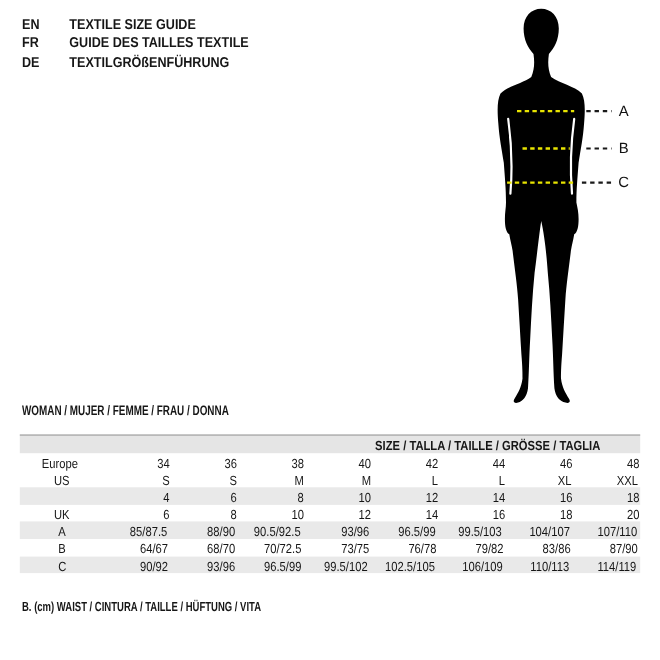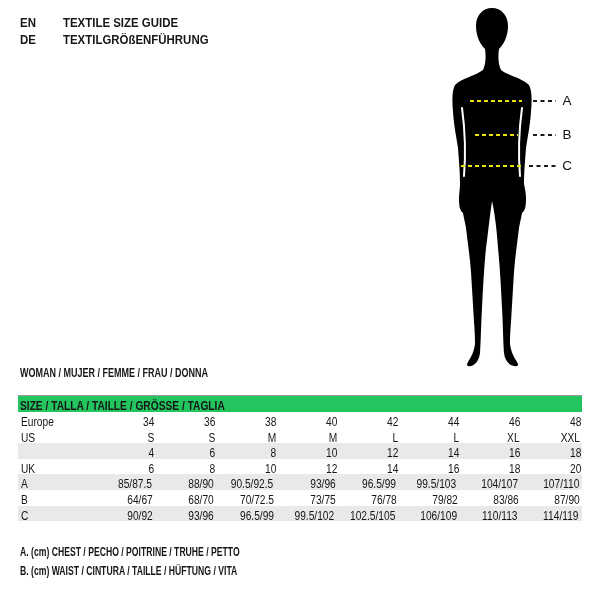--- a/index.html
+++ b/index.html
@@ -18,46 +18,49 @@
   .marker-label{position:absolute;width:16px;height:16px;line-height:16px;
     font-size:13.5px;font-weight:400;text-align:center;color:#111;}
   #marker-a{left:559px;top:93px;}
   #marker-b{left:559px;top:127px;}
   #marker-c{left:559px;top:158px;}
   
   .section-title{position:absolute;left:20px;top:366px;font-size:12.5px;font-weight:700;
     white-space:nowrap;transform:scaleX(0.72);transform-origin:0 50%;}
   
   .size-table{position:absolute;left:18px;top:395px;width:564px;}
-  .thead{height:17px;line-height:17px;background:#22c55e;border-top:1px solid #9b9b9b;
-    box-sizing:border-box;padding-left:2px;}
+  .thead{height:17px;line-height:17px;background:#e5e5e5;border-top:1px solid #9b9b9b;
+    box-sizing:border-box;padding-left:19px;text-align:right;}
   .thead .cond-l{font-size:12px;font-weight:700;}
   .trow{display:grid;grid-template-columns:76px repeat(8,1fr);height:15.6px;
     align-items:center;}
   .trow.shaded{background:#e9e9e9;}
-  .tlabel{padding-left:3px;overflow:visible;white-space:nowrap;}
+  .tlabel{padding-left:3px;overflow:visible;white-space:nowrap;text-align:center;}
   .tcell{text-align:right;overflow:visible;white-space:nowrap;}
   .cond-l{display:inline-block;font-size:12px;font-weight:400;
     transform:scaleX(0.85);transform-origin:0 50%;white-space:nowrap;}
   .cond-c{display:inline-block;font-size:12px;font-weight:400;
     transform:scaleX(0.85);transform-origin:50% 50%;white-space:nowrap;}
   
   .legend-block{position:absolute;left:20px;top:542px;}
   .legend-line{height:18.7px;line-height:18.7px;white-space:nowrap;}
   .legend-line span{display:inline-block;font-size:12px;font-weight:700;
     transform:scaleX(0.72);transform-origin:0 50%;}
 </style>
 </head>
 <body>
 
 <div id="canvas">
 
   <div class="lang-block">
     <div class="lang-row">
       <span class="lang-code">EN</span><span class="lang-label">TEXTILE SIZE GUIDE</span>
+    </div>
+    <div class="lang-row">
+      <span class="lang-code">FR</span><span class="lang-label">GUIDE DES TAILLES TEXTILE</span>
     </div>
     <div class="lang-row">
       <span class="lang-code">DE</span><span class="lang-label">TEXTILGRÖßENFÜHRUNG</span>
     </div>
   </div>
 
   <svg class="figure-svg" viewBox="0 0 170 380" xmlns="http://www.w3.org/2000/svg">
     <path d="M62,8
          C71,8 78,15 78,26
          C78,36 74,44 69,49
@@ -194,17 +197,16 @@
           <div class="tcell"><span class="cond-c">99.5/102</span></div>
           <div class="tcell"><span class="cond-c">102.5/105</span></div>
           <div class="tcell"><span class="cond-c">106/109</span></div>
           <div class="tcell"><span class="cond-c">110/113</span></div>
           <div class="tcell"><span class="cond-c">114/119</span></div>
         </div>
       </div>
   </div>
 
   <div class="legend-block">
-    <div class="legend-line"><span>A. (cm) CHEST / PECHO / POITRINE / TRUHE / PETTO</span></div>
     <div class="legend-line"><span>B. (cm) WAIST / CINTURA / TAILLE / HÜFTUNG / VITA</span></div>
   </div>
 
 </div>
 
 </body></html>

